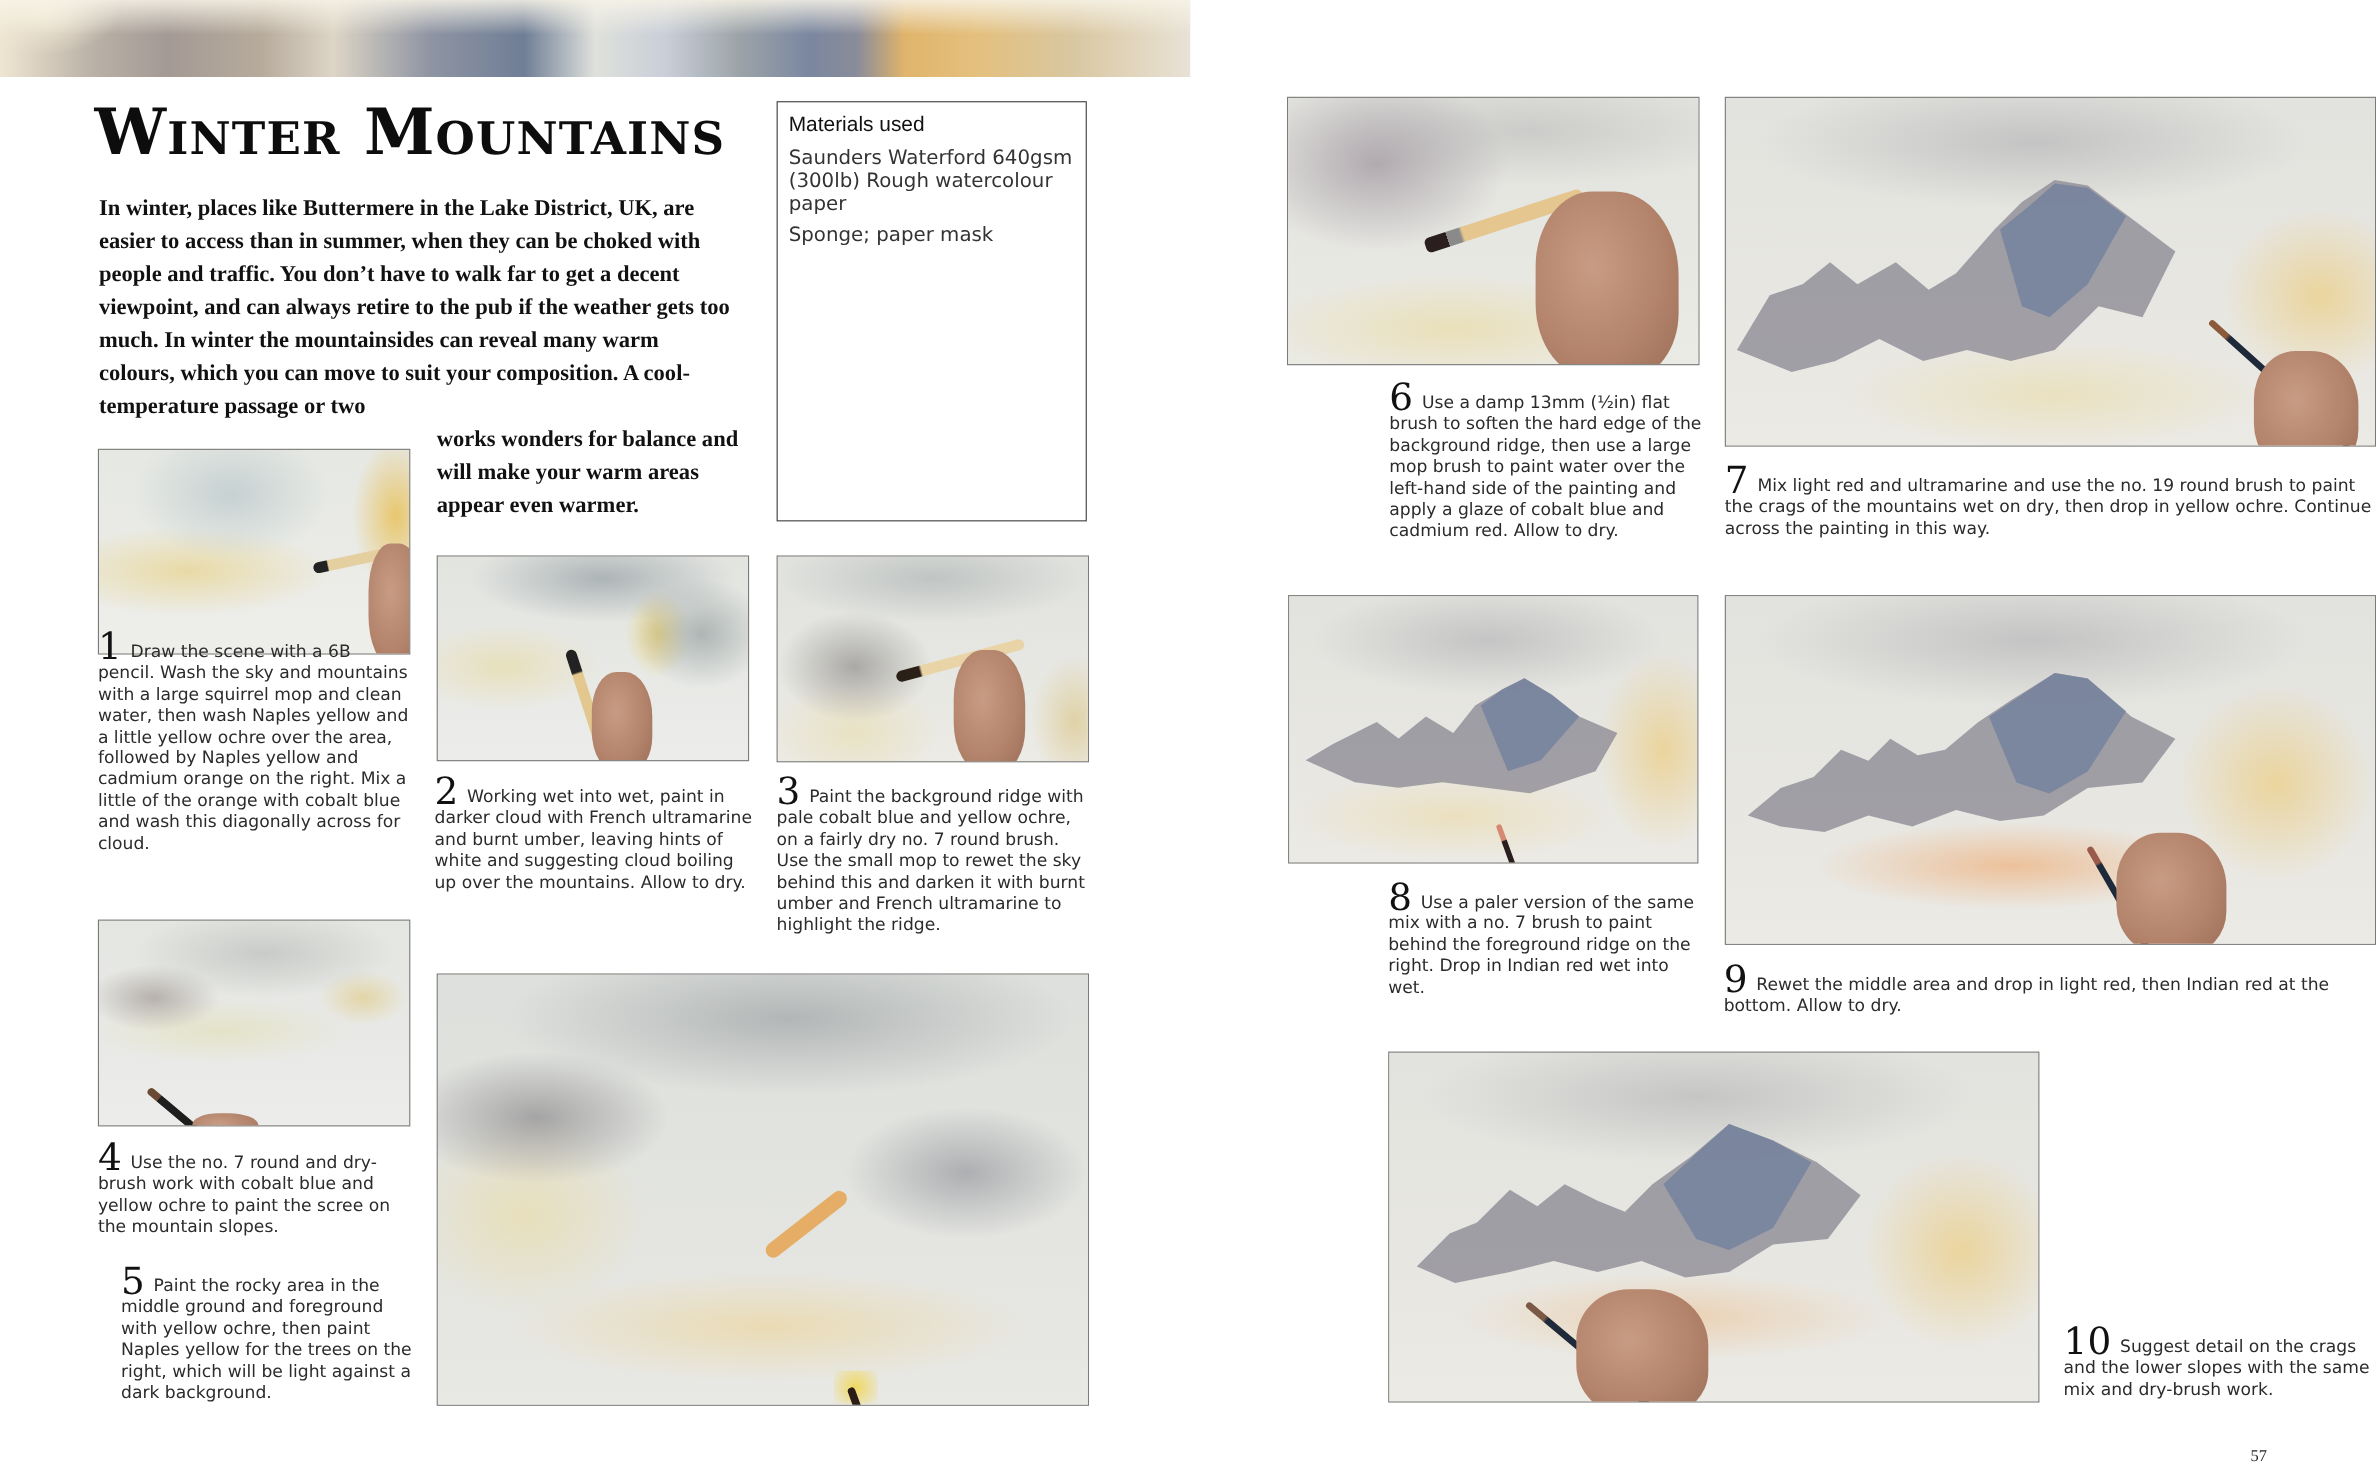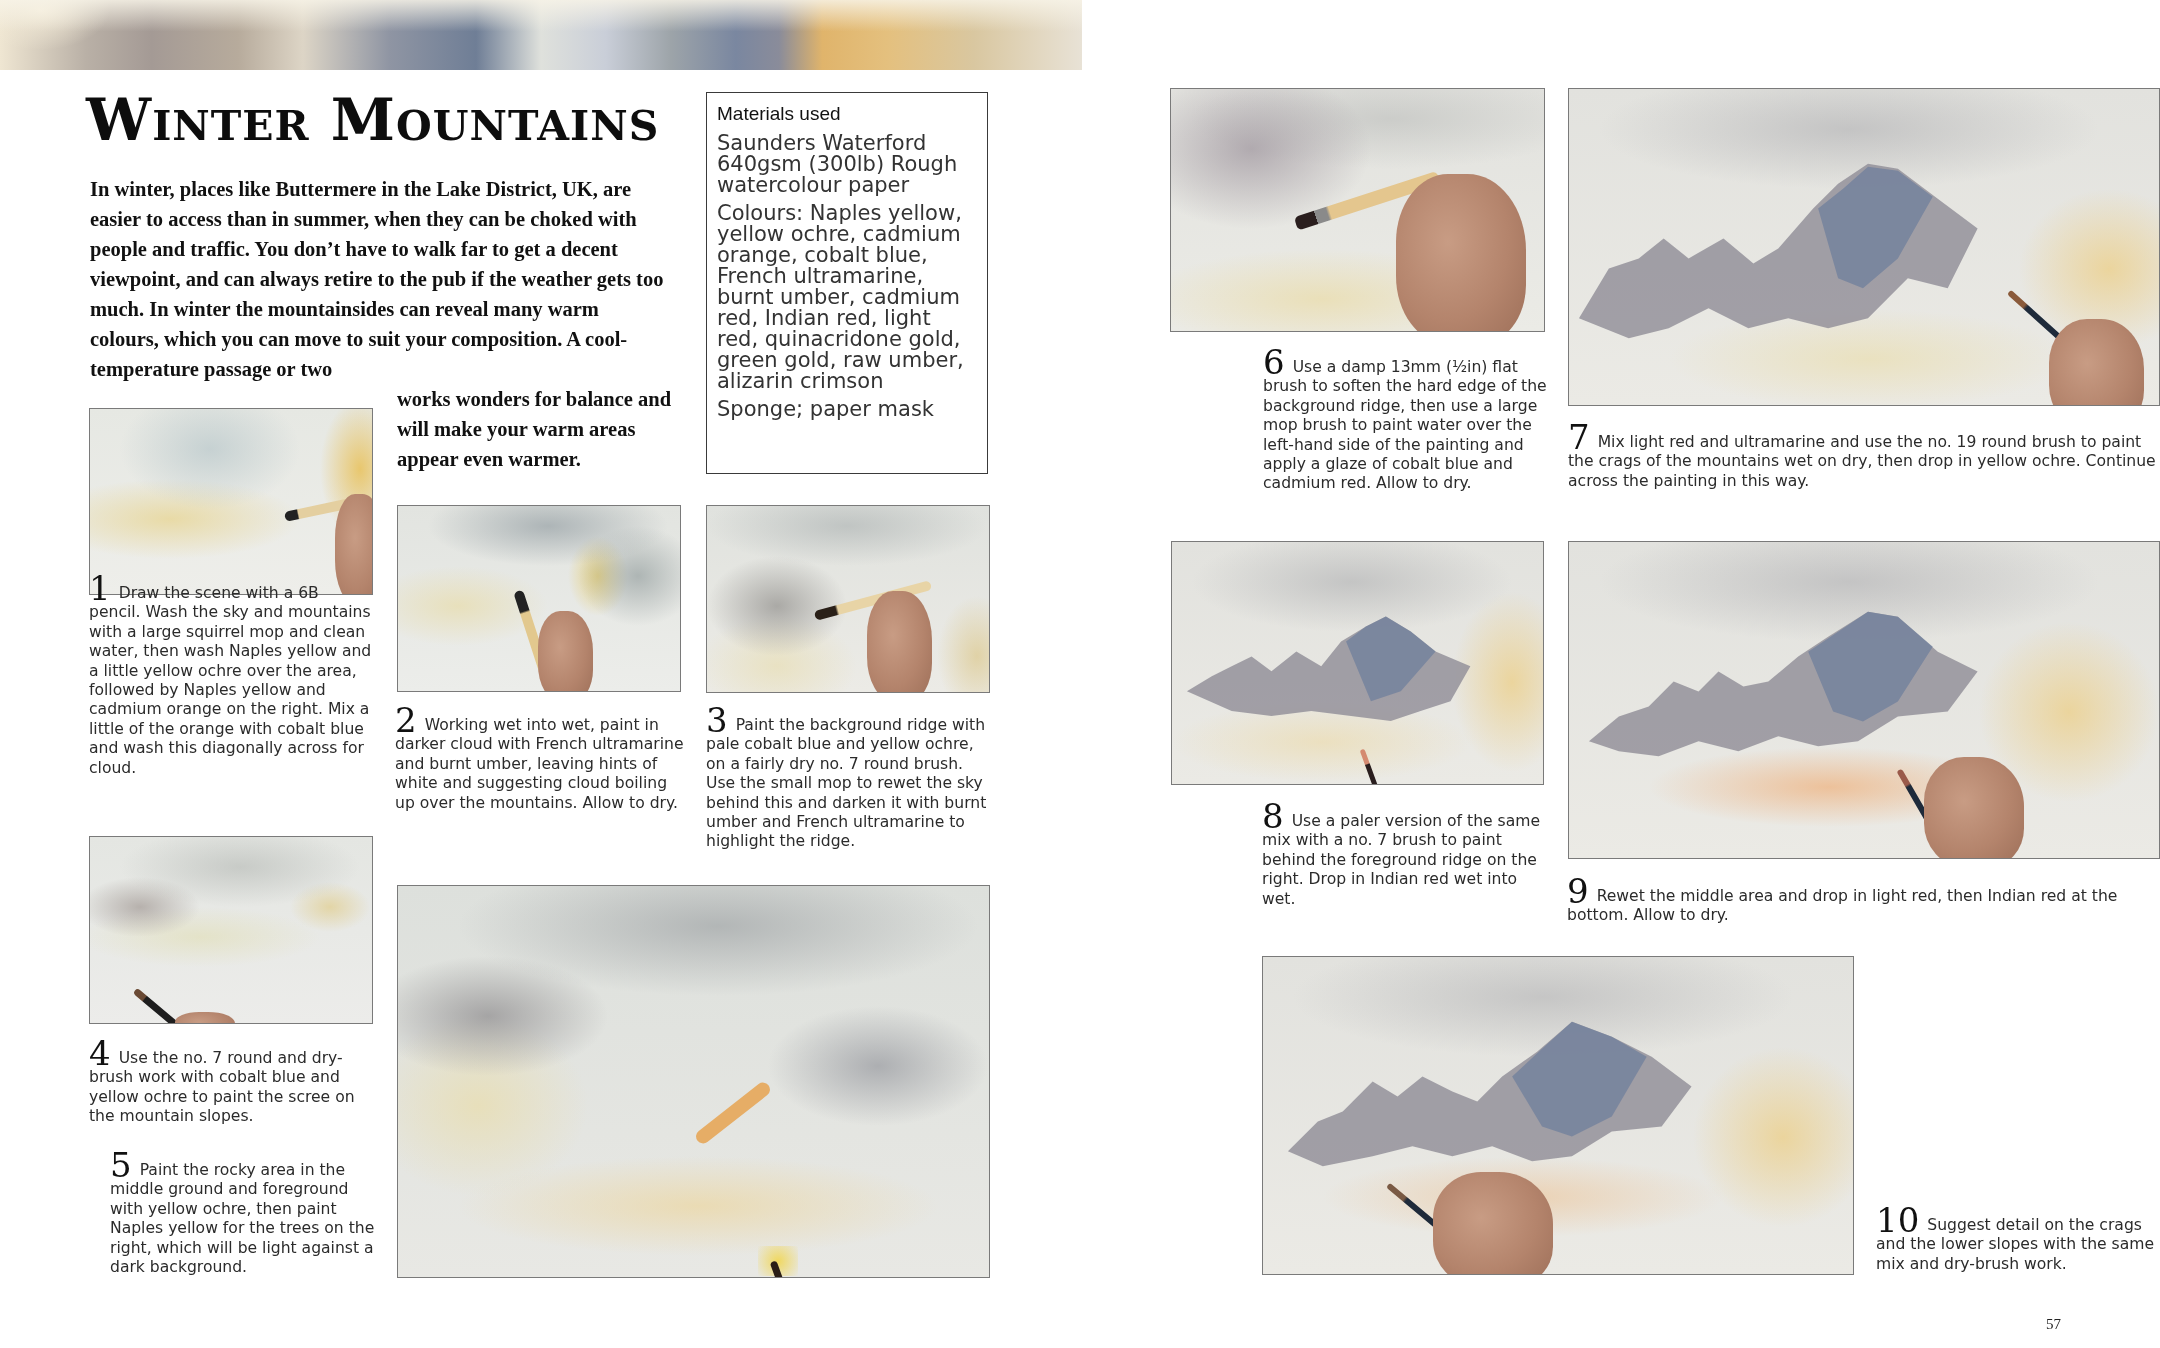--- a/index.html
+++ b/index.html
@@ -18,21 +18,21 @@
   .title { left:86px; top:86px; font-family:"DejaVu Serif", serif; font-weight:bold; font-size:58px; letter-spacing:1px; color:#0d0d0d; white-space:nowrap; font-variant:small-caps; }
 
   
   .intro { font-family:"Liberation Serif", serif; font-weight:bold; font-size:20.5px; line-height:30px; color:#111; }
   .intro-a { left:90px; top:174px; width:580px; }
   .intro-b { left:397px; top:384px; width:280px; }
 
   
   .materials { left:706px; top:92px; width:282px; height:382px; border:1.5px solid #3a3a3a; box-sizing:border-box; padding:10px 10px; }
   .materials h3 { margin:0 0 8px 0; font-family:Liberation Sans, sans-serif; font-weight:normal; font-size:19px; color:#111; }
-  .materials p { margin:0 0 7px 0; font-family:"DejaVu Sans", sans-serif; font-size:21px; line-height:21px; color:#333; }
+  .materials p { margin:0 0 7px 0; font-family:"DejaVu Sans", sans-serif; font-size:18px; line-height:21px; color:#333; }
 
   
   .pic { position:absolute; border:1.5px solid #7a7a7a; box-sizing:border-box; overflow:hidden; background:#eceae4; }
   .pic .layer { position:absolute; inset:0; }
   .pic .peak { position:absolute; }
   .brush { position:absolute; height:10px; border-radius:5px; transform-origin:left center; }
   .hand { position:absolute; border-radius:40% 45% 35% 40%; background:radial-gradient(ellipse at 40% 40%, #c89c84 0%, #b4846c 55%, #9c6e58 100%); }
 
   
   .cap { position:absolute; font-family:"DejaVu Sans", sans-serif; font-size:15.6px; line-height:19.4px; color:#2b2b2b; }
@@ -49,21 +49,20 @@
   </div>
 
 <div class="abs title">Winter Mountains</div>
 
 <div class="abs intro intro-a">In winter, places like Buttermere in the Lake District, UK, are easier to access than in summer, when they can be choked with people and traffic. You don’t have to walk far to get a decent viewpoint, and can always retire to the pub if the weather gets too much. In winter the mountainsides can reveal many warm colours, which you can move to suit your composition. A cool-temperature passage or two</div>
 <div class="abs intro intro-b">works wonders for balance and will make your warm areas appear even warmer.</div>
 
 <div class="abs materials">
   <h3>Materials used</h3>
   <p>Saunders Waterford 640gsm (300lb) Rough watercolour paper</p>
-  <p>Colours: Naples yellow, yellow ochre, cadmium orange, cobalt blue, French ultramarine, burnt umber, cadmium red, Indian red, light red, quinacridone gold, green gold, raw umber, alizarin crimson</p>
   <p>Sponge; paper mask</p>
 </div>
 
 <div class="pic" style="left:89px;top:408px;width:284px;height:187px;">
   <div class="layer" style="background:
     radial-gradient(ellipse 90px 60px at 120px 40px, rgba(180,196,200,0.65), rgba(180,196,200,0) 100%),
     radial-gradient(ellipse 130px 40px at 80px 110px, rgba(232,214,150,0.8), rgba(232,214,150,0) 100%),
     radial-gradient(ellipse 40px 70px at 270px 60px, rgba(232,190,80,0.8), rgba(232,190,80,0) 100%),
     linear-gradient(180deg,#e6e8e3,#eeeeea);"></div>
   <div class="brush" style="left:195px;top:103px;width:70px;background:linear-gradient(90deg,#222 0 18%,#e4cfa0 20% 100%);transform:rotate(-12deg);"></div>

